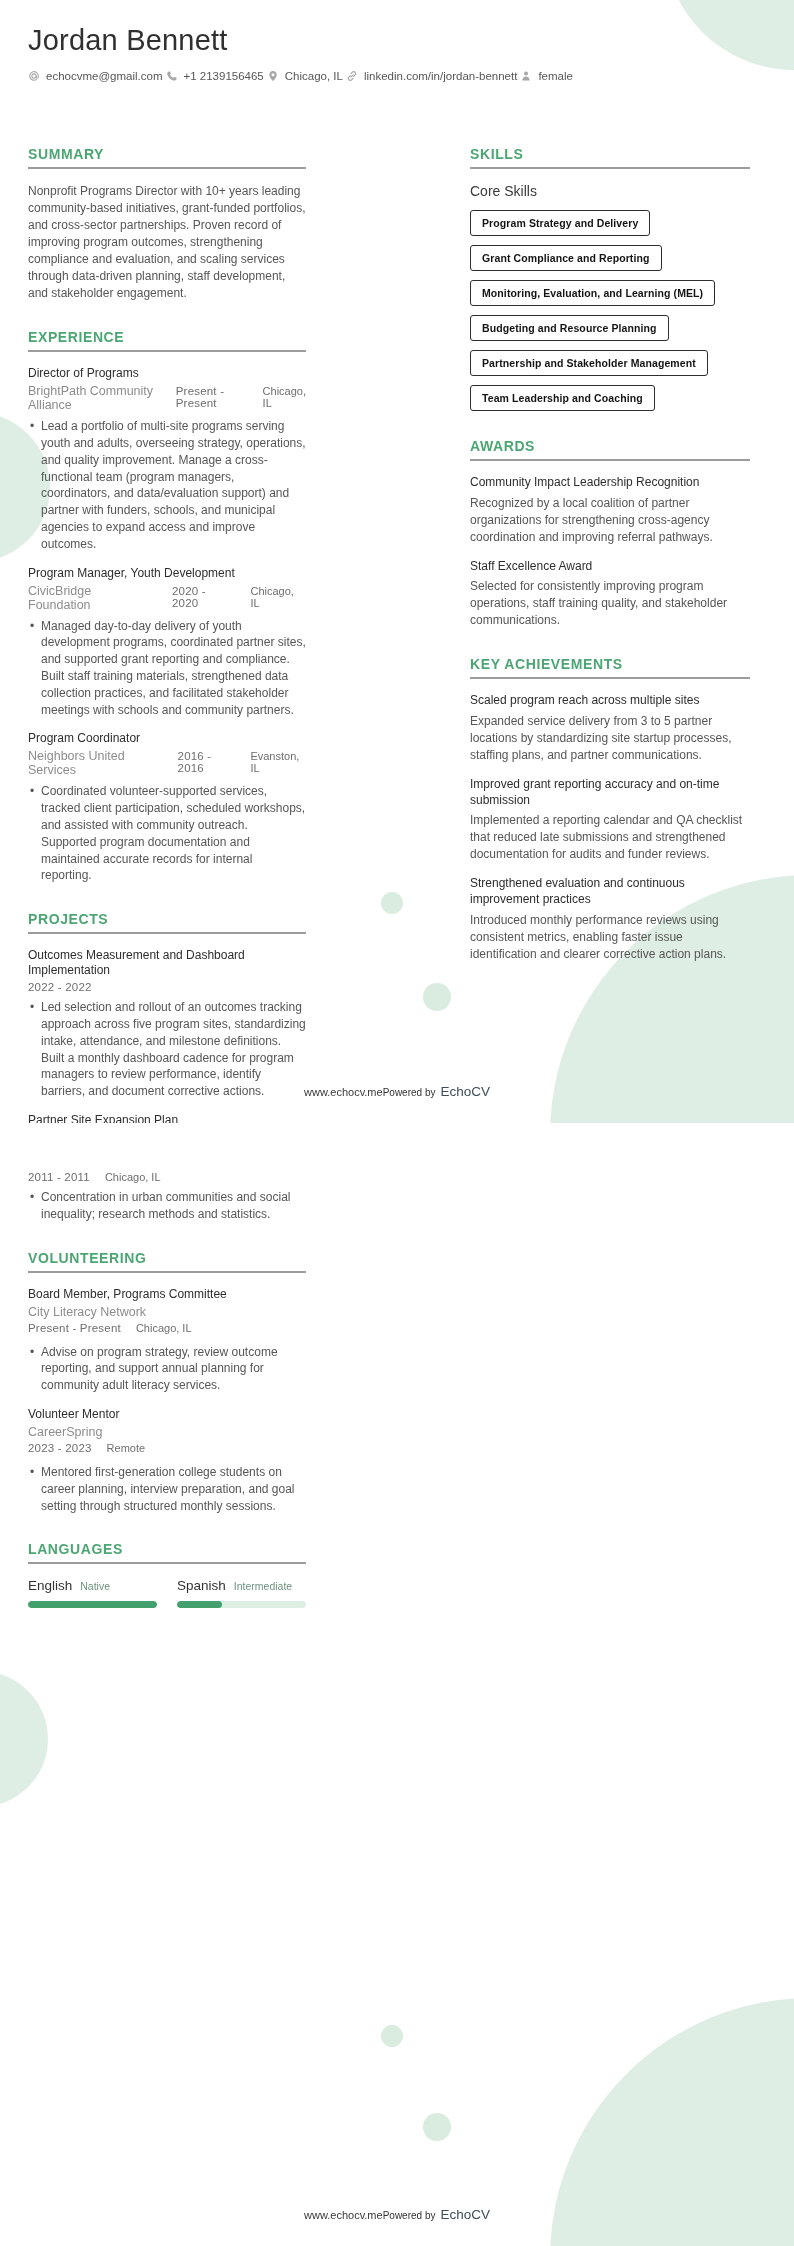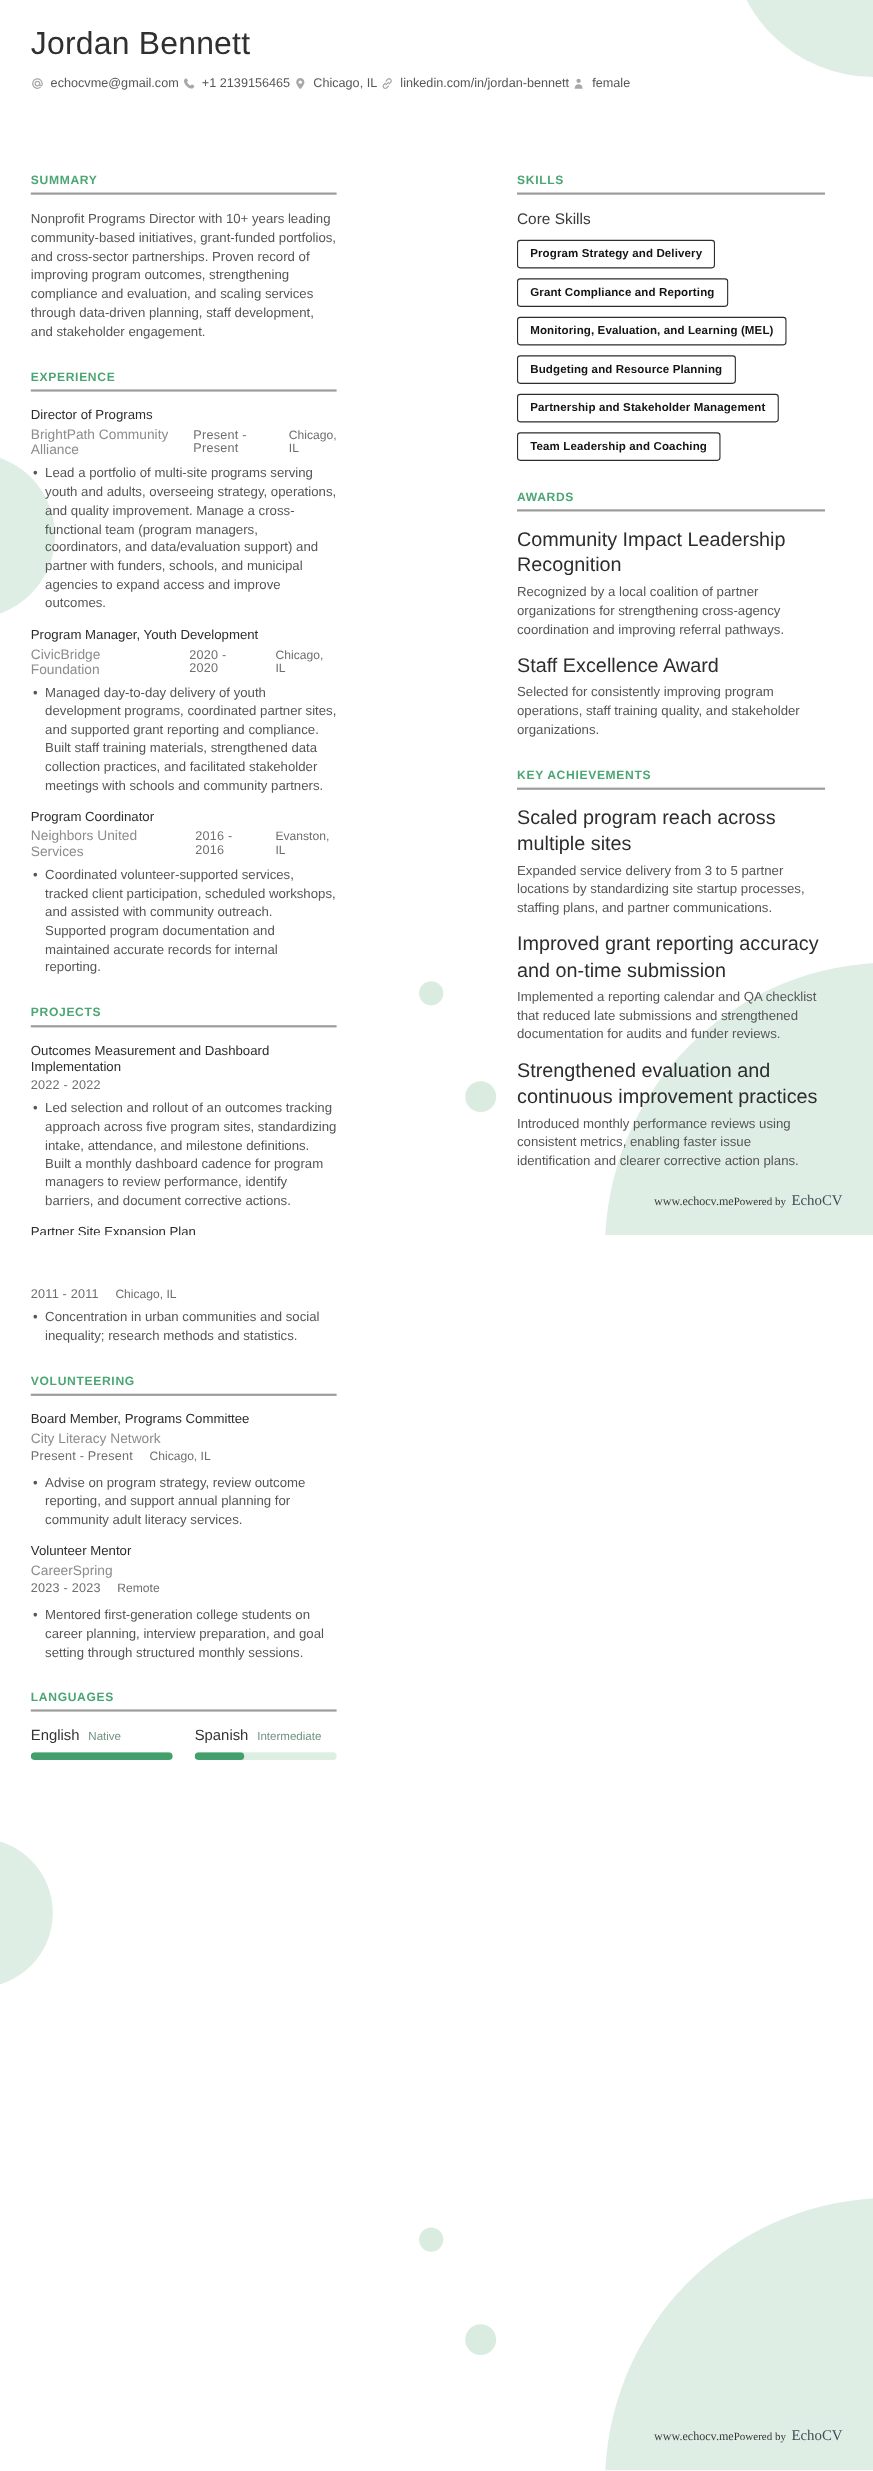--- a/index.html
+++ b/index.html
@@ -32,52 +32,52 @@
   .citem{display:flex;align-items:center;gap:6px;}
   .cicon{width:12px;height:12px;flex:0 0 auto;display:block;}
 
   
   .col{position:absolute;top:142px;}
   .col-left{left:28px;width:278px;}
   .col-right{left:470px;width:280px;}
   .page2 .col-left{top:45px;}
 
   .section{margin-bottom:27px;}
-  .sec-h{font-size:11px;font-weight:bold;letter-spacing:.6px;color:var(--green);padding-bottom:5px;border-bottom:2px solid var(--rule);margin:16px 0 14px 0;}
+  .sec-h{font-size:14px;font-weight:bold;letter-spacing:.6px;color:var(--green);padding-bottom:5px;border-bottom:2px solid var(--rule);margin:4px 0 14px 0;}
   .entry{margin-bottom:13px;}
   .entry:last-child{margin-bottom:0;}
   .entry-title{font-size:12px;color:var(--dark);line-height:1.25;}
   .org{font-size:12.5px;color:var(--muted);margin-top:3px;}
   .meta-row{display:flex;gap:15px;align-items:baseline;margin-top:3px;}
   .company{font-size:12.5px;color:var(--muted);}
   .dates{font-size:11.5px;color:var(--meta);letter-spacing:.2px;}
   .loc{font-size:11px;color:var(--meta);}
   .bullets{margin:6px 0 0;padding:0;list-style:none;}
   .bullets li{position:relative;padding-left:13px;font-size:12px;color:var(--body);line-height:1.4;margin-bottom:1px;}
   .bullets li::before{content:"\2022";position:absolute;left:2px;color:var(--body);}
   .summary-text{font-size:12px;color:var(--body);line-height:1.42;margin:0;}
 
   
   .group-title{font-size:14px;color:#3a3a3a;margin:0 0 11px 0;}
   .chip{display:table;border:1.5px solid #2d2d2d;border-radius:3px;padding:6px 11px;font-size:10.5px;font-weight:bold;color:#141414;margin-bottom:9px;letter-spacing:.1px;}
   .award{margin-bottom:13px;}
-  .award-t{font-size:18px;color:var(--dark);margin:0 0 4px 0;line-height:1.3;}
+  .award-t{font-size:12px;color:var(--dark);margin:0 0 4px 0;line-height:1.3;}
   .award-d{font-size:12px;color:var(--body);line-height:1.42;margin:0;}
 
   
   .langs{display:flex;gap:20px;align-items:flex-end;}
   .lang{flex:1;}
   .lang-head{display:flex;align-items:baseline;gap:8px;}
   .lang-name{font-size:13.5px;color:#343434;}
   .lang-level{font-size:10.5px;color:#6f9280;}
   .bar{margin-top:8px;height:7px;border-radius:4px;background:var(--bartrack);overflow:hidden;}
   .bar-fill{height:100%;background:var(--barfill);border-radius:4px;}
 
   
-  .footer{position:absolute;left:28px;right:28px;top:1082px;display:flex;justify-content:flex-end;align-items:baseline;font-family:Liberation Serif, serif;}
+  .footer{position:absolute;left:28px;right:28px;top:1082px;display:flex;justify-content:center;align-items:baseline;}
   .site{font-size:11px;color:#3a3a3a;}
   .powered{font-size:10px;color:#333;}
   .brand{font-size:13.5px;color:var(--brand);margin-left:5px;}
 </style>
 </head>
 <body>
 
 <div class="doc">
 
   <div class="page page1">
@@ -224,21 +224,21 @@
         <h2 class="sec-h">AWARDS</h2>
         <div>
 
             <div class="award">
               <div class="award-t">Community Impact Leadership Recognition</div>
               <p class="award-d">Recognized by a local coalition of partner organizations for strengthening cross-agency coordination and improving referral pathways.</p>
             </div>
 
             <div class="award">
               <div class="award-t">Staff Excellence Award</div>
-              <p class="award-d">Selected for consistently improving program operations, staff training quality, and stakeholder organizations.</p>
+              <p class="award-d">Selected for consistently improving program operations, staff training quality, and stakeholder communications.</p>
             </div>
           </div>
       </section>
 
       <section class="section">
         <h2 class="sec-h">KEY ACHIEVEMENTS</h2>
         <div>
 
             <div class="award">
               <div class="award-t">Scaled program reach across multiple sites</div>

